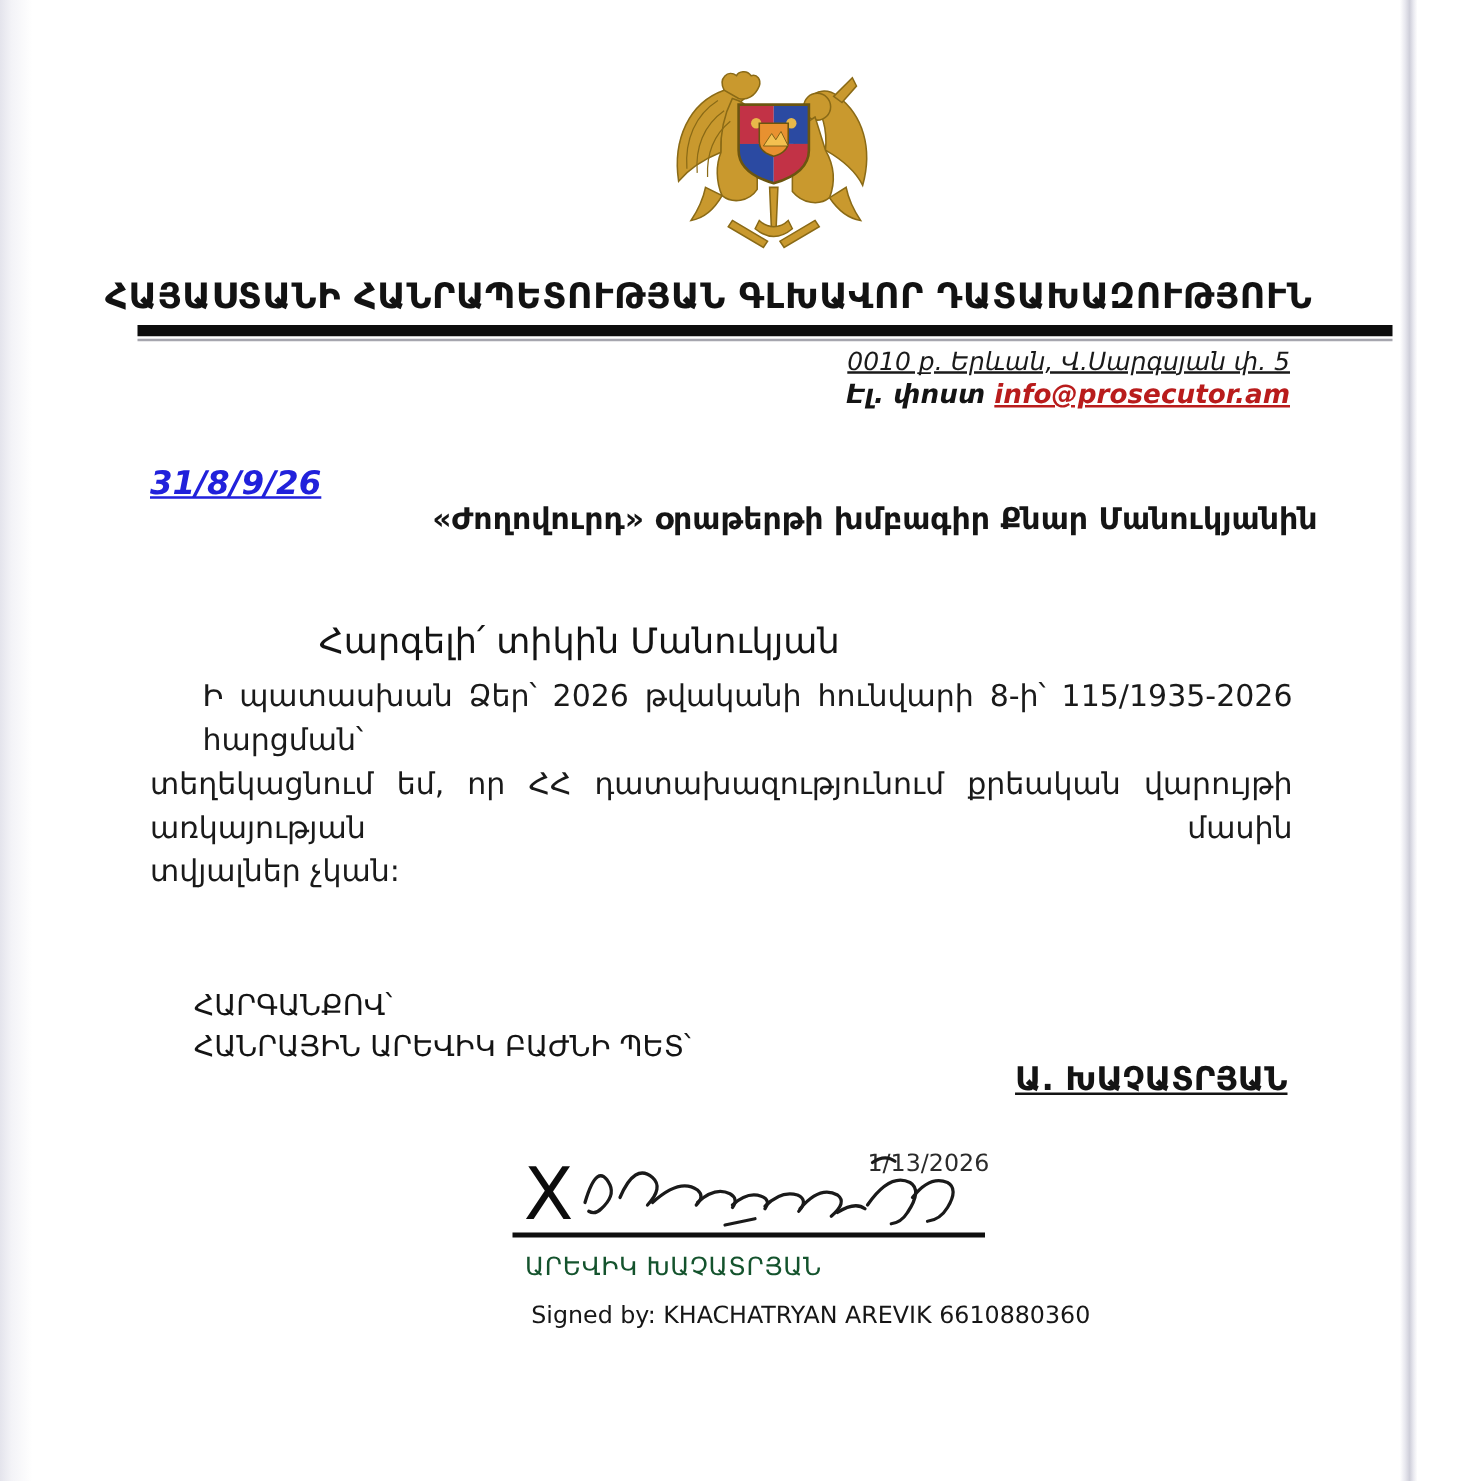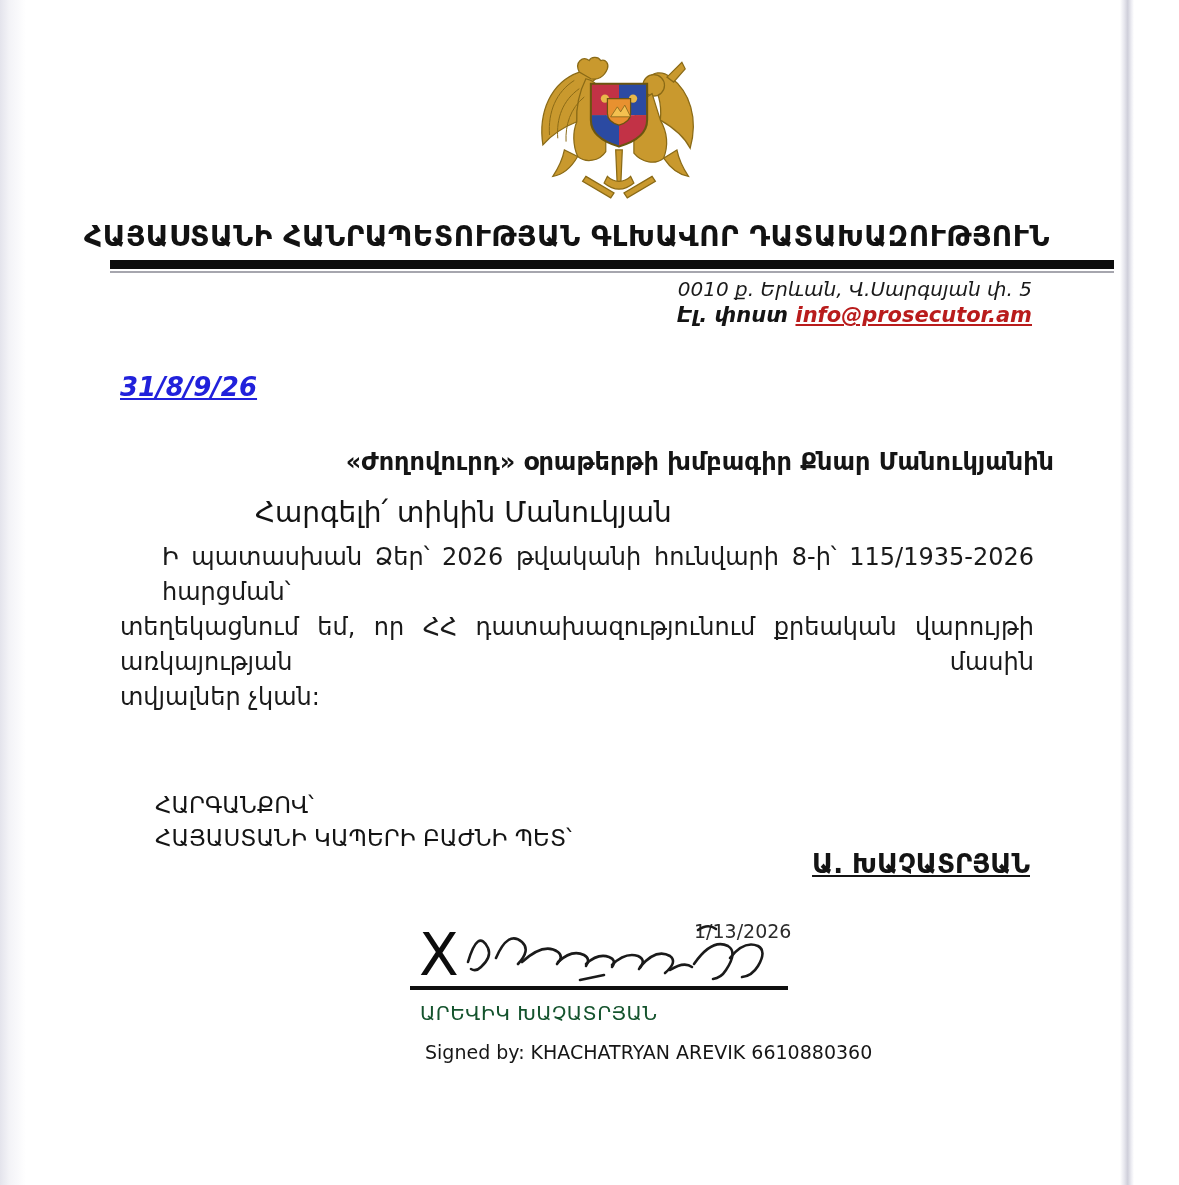--- a/index.html
+++ b/index.html
@@ -17,32 +17,32 @@
   }
   .emblem { position:absolute; left:528px; top:44px; width:182px; height:182px; }
   .org-name {
     position:absolute; top:220px; left:40px; right:40px; text-align:center;
     font-size:28px; font-weight:700; letter-spacing:0.5px; color:#121212; white-space:nowrap;
   }
   .rule { position:absolute; top:260px; left:110px; right:20px; }
   .rule-thick { height:9px; background:#0d0d0d; }
   .rule-thin  { margin-top:2px; height:2px; background:#a6a6ae; }
   .address {
-    position:absolute; top:277px; right:102px; font-size:20px; font-style:italic; color:#1a1a1a;
+    position:absolute; top:277px; right:102px; font-size:20px; font-style:italic; color:#1a1a1a;text-decoration:underline;
   }
   .email-line {
     position:absolute; top:303px; right:102px; font-size:21px; font-style:italic; font-weight:700;
   }
   .email-line a { color:#b91c1c; text-decoration:underline; cursor:pointer; }
   .ref {
     position:absolute; top:372px; left:120px; font-size:26px; font-weight:700; font-style:italic;
     color:#2121db; text-decoration:underline;
   }
   .addressee {
-    position:absolute; top:401px; right:80px; font-size:24px; font-weight:700; color:#151515;margin-top:47px;
+    position:absolute; top:401px; right:80px; font-size:24px; font-weight:700; color:#151515;
   }
   .salutation { position:absolute; top:496px; left:255px; font-size:28px; font-weight:400;text-align:center; }
   .body-text {
     position:absolute; top:540px; left:120px; right:100px;
     font-size:24px; font-weight:500; line-height:35px; color:#1a1a1a;
   }
   .body-l1 { padding-left:42px; text-align:justify; text-align-last:justify; -moz-text-align-last:justify; }
   .body-l2 { text-align:justify; text-align-last:justify; -moz-text-align-last:justify; }
   .closing { position:absolute; top:789px; left:155px; font-size:23px; font-weight:500; line-height:33px; }
   .signer-short { position:absolute; top:849px; right:104px; font-size:26px; font-weight:600;text-decoration:underline; }
@@ -129,21 +129,21 @@
   <div class="salutation">Հարգելի՛ տիկին Մանուկյան</div>
 
   <div class="body-text">
     <div class="body-l1">Ի պատասխան Ձեր՝ 2026 թվականի հունվարի 8-ի՝ 115/1935-2026 հարցման՝</div>
     <div class="body-l2">տեղեկացնում եմ, որ ՀՀ դատախազությունում քրեական վարույթի առկայության մասին</div>
     <div class="body-l3">տվյալներ չկան:</div>
   </div>
 
   <div class="closing">
     <div>ՀԱՐԳԱՆՔՈՎ՝</div>
-    <div>ՀԱՅԱՍՏԱՆԻ ԿԱՊԵՐԻ ԲԱԺՆԻ ՊԵՏ՝</div>
+    <div>ՀԱՆՐԱՅԻՆ ԱՐԵՎԻԿ ԲԱԺՆԻ ՊԵՏ՝</div>
   </div>
 
   <div class="signer-short">Ա. ԽԱՉԱՏՐՅԱՆ</div>
 
   <div class="sign-date">1/13/2026</div>
 
   <div class="sig-x">X</div>
 
   <div class="sig-script">
     <svg viewBox="0 0 318 78" width="318" height="78" aria-hidden="true">

